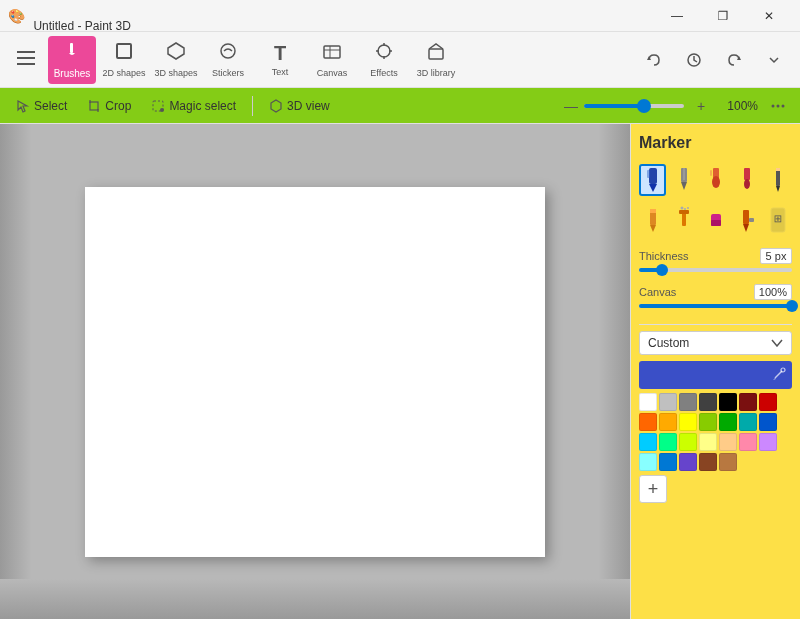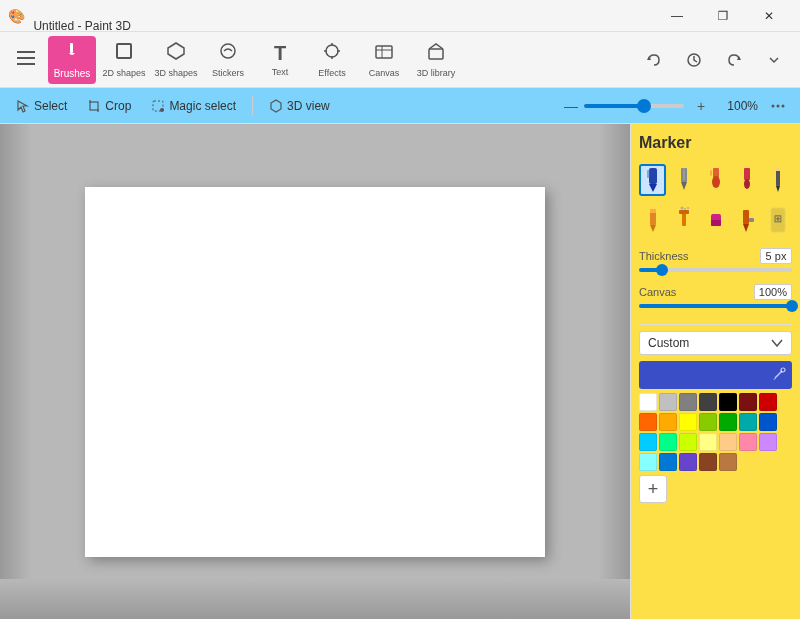--- a/index.html
+++ b/index.html
@@ -93,21 +93,21 @@
       justify-content: center;
       cursor: pointer;
       border-radius: 4px;
       color: #555;
       font-size: 16px;
     }
 
     
     #secondary-toolbar {
       height: 36px;
-      background: #7dd3fc;
+      background: #84cc16;
       display: flex;
       align-items: center;
       padding: 0 8px;
       border-bottom: 1px solid #e0e0e0;
       gap: 4px;
     }
     .sec-btn {
       display: flex;
       align-items: center;
       gap: 4px;
@@ -442,39 +442,39 @@
   </div>
 
   <div class="ribbon-btn">
     <span class="ribbon-icon" style="font-size:20px;color:#555;font-weight:bold;">T</span>
     <span style="font-size:9px;color:#555;">Text</span>
   </div>
 
   <div class="ribbon-btn">
     <span class="ribbon-icon">
       <svg width="20" height="20" viewBox="0 0 20 20">
+        <rect x="2" y="5" width="16" height="12" rx="1" fill="none" stroke="#555" stroke-width="1.5"></rect>
+        <line x1="2" y1="9" x2="18" y2="9" stroke="#555" stroke-width="1"></line>
+        <line x1="8" y1="5" x2="8" y2="17" stroke="#555" stroke-width="1"></line>
+      </svg>
+    </span>
+    <span style="font-size:9px;color:#555;">Canvas</span>
+  </div>
+
+  <div class="ribbon-btn">
+    <span class="ribbon-icon">
+      <svg width="20" height="20" viewBox="0 0 20 20">
         <circle cx="10" cy="10" r="6" fill="none" stroke="#555" stroke-width="1.5"></circle>
         <line x1="10" y1="2" x2="10" y2="5" stroke="#555" stroke-width="1.5"></line>
         <line x1="10" y1="15" x2="10" y2="18" stroke="#555" stroke-width="1.5"></line>
         <line x1="2" y1="10" x2="5" y2="10" stroke="#555" stroke-width="1.5"></line>
         <line x1="15" y1="10" x2="18" y2="10" stroke="#555" stroke-width="1.5"></line>
       </svg>
     </span>
     <span style="font-size:9px;color:#555;">Effects</span>
-  </div>
-
-  <div class="ribbon-btn">
-    <span class="ribbon-icon">
-      <svg width="20" height="20" viewBox="0 0 20 20">
-        <rect x="2" y="5" width="16" height="12" rx="1" fill="none" stroke="#555" stroke-width="1.5"></rect>
-        <line x1="2" y1="9" x2="18" y2="9" stroke="#555" stroke-width="1"></line>
-        <line x1="8" y1="5" x2="8" y2="17" stroke="#555" stroke-width="1"></line>
-      </svg>
-    </span>
-    <span style="font-size:9px;color:#555;">Canvas</span>
   </div>
 
   <div class="ribbon-btn">
     <span class="ribbon-icon">
       <svg width="20" height="20" viewBox="0 0 20 20">
         <rect x="3" y="8" width="14" height="10" rx="1" fill="none" stroke="#555" stroke-width="1.5"></rect>
         <path d="M3 8 L10 3 L17 8" fill="none" stroke="#555" stroke-width="1.5"></path>
       </svg>
     </span>
     <span style="font-size:9px;color:#555;">3D library</span>

